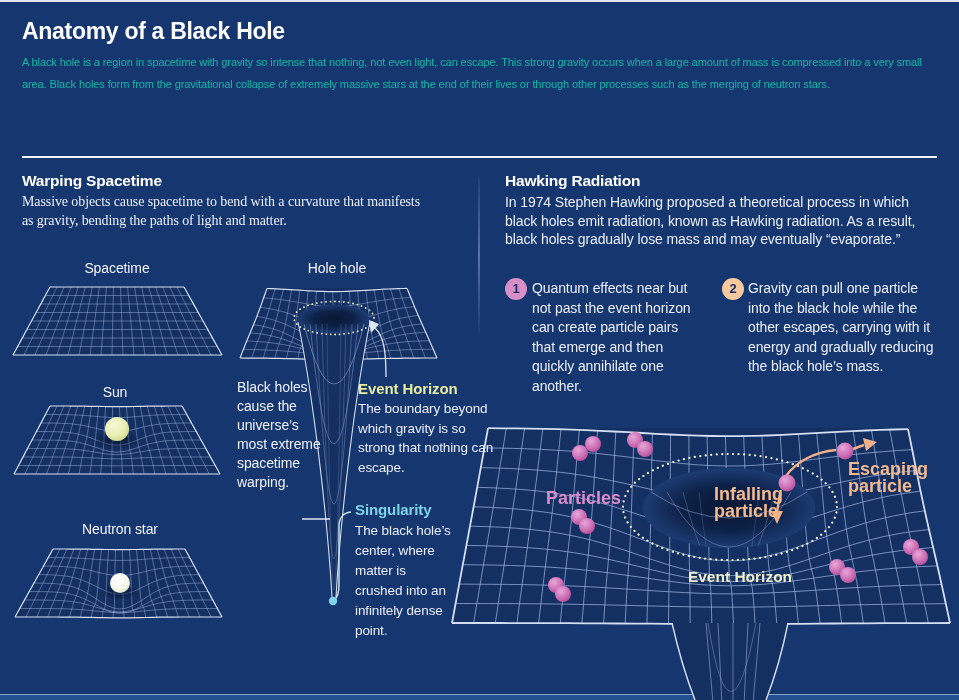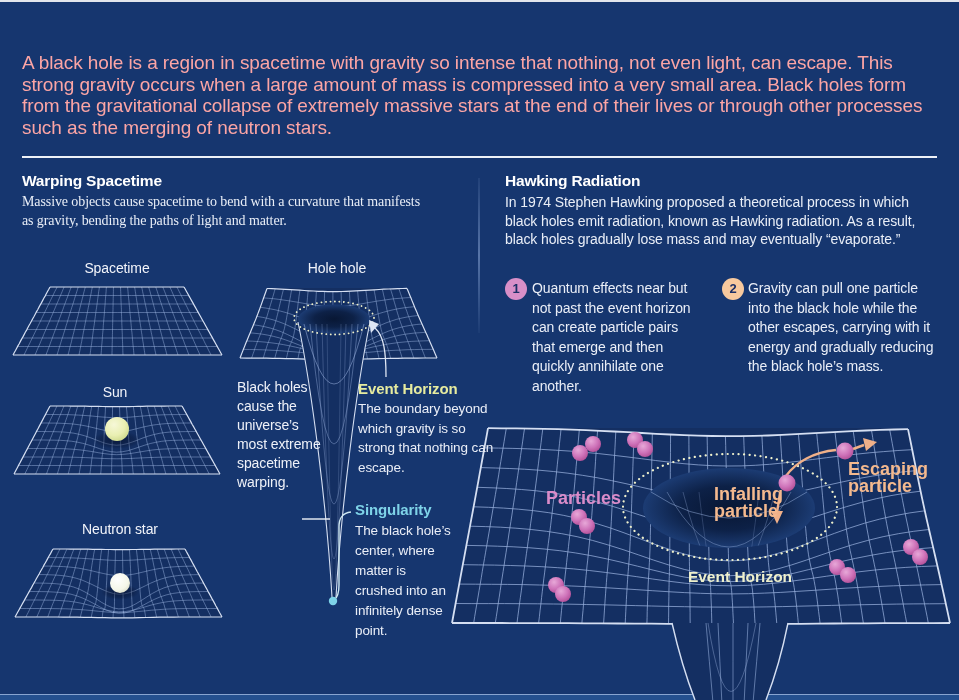--- a/index.html
+++ b/index.html
@@ -4,21 +4,21 @@
 <style>
   html,body{margin:0;padding:0;background:#16366f;}
   #root{position:relative;width:959px;height:700px;background:#16366f;overflow:hidden;
         font-family:"Liberation Sans","DejaVu Sans",sans-serif;letter-spacing:-0.1px;}
   #root *{box-sizing:border-box;}
   .abs{position:absolute;margin:0;}
   #topstrip{left:0;top:0;width:959px;height:2px;background:#e3e6ec;z-index:3;}
   #dia{left:0;top:0;z-index:1;}
   .txt{z-index:2;color:#eaeef7;}
   h1.txt{font-size:23px;font-weight:bold;color:#fff;letter-spacing:-0.3px;}
-  .intro{font-size:19px;line-height:21.5px;color:#fca5a5;}
+  .intro{font-size:11px;line-height:21.5px;color:#14b8a6;}
   h2.txt{font-size:15.5px;font-weight:bold;color:#fff;letter-spacing:-0.2px;}
   .sub{font-size:14px;line-height:18.5px;color:#e9eef7;}
   .hr{left:22px;top:156px;width:915px;height:2px;background:#eef1f7;z-index:2;}
   .vr{left:478px;top:178px;width:2px;height:155px;z-index:2;
       background:linear-gradient(to bottom,rgba(140,168,215,.1),rgba(140,168,215,.55),rgba(140,168,215,.05));}
   .dlabel{font-size:14px;text-align:center;color:#f2f4fa;}
   .calltitle{font-size:15px;font-weight:bold;}
   .callbody{font-size:13.5px;line-height:19.5px;color:#eaeef7;}
   .caption{font-size:14px;line-height:19px;color:#eef1f8;}
   .badge{width:22px;height:22px;border-radius:50%;text-align:center;line-height:22px;
@@ -278,20 +278,21 @@
       <circle cx="920" cy="557" r="8" fill="url(#pinkG)"></circle>
       <path d="M 786,476 C 796,462 814,452 836,450" fill="none" stroke="#f0b089" stroke-width="2.4"></path>
       <line x1="780" y1="493" x2="777" y2="513" stroke="#f0b089" stroke-width="2.4"></line>
       <polygon points="771,511 783,511 777,524" fill="#f0b089"></polygon>
       <line x1="853" y1="449" x2="864" y2="445" stroke="#f0b089" stroke-width="2.4"></line>
       <polygon points="863,438 866,451 877,442" fill="#f0b089"></polygon>
       <circle cx="787" cy="483" r="8.5" fill="url(#pinkG)"></circle>
       <circle cx="845" cy="451" r="8.5" fill="url(#pinkG)"></circle>
     </svg>
 
+  <h1 class="abs txt" style="left:22px;top:18px;">Anatomy of a Black Hole</h1>
   <p class="abs txt intro" style="left:22px;top:52px;width:905px;">A black hole is a region in spacetime with gravity so intense that nothing, not even light, can escape. This strong gravity occurs when a large amount of mass is compressed into a very small area. Black holes form from the gravitational collapse of extremely massive stars at the end of their lives or through other processes such as the merging of neutron stars.</p>
   <div class="abs hr"></div>
   <div class="abs vr"></div>
 
   <h2 class="abs txt" style="left:22px;top:172px;">Warping Spacetime</h2>
   <p class="abs txt sub" style="left:22px;top:193px;width:400px;font-family:Liberation Serif, serif;">Massive objects cause spacetime to bend with a curvature that manifests as gravity, bending the paths of light and matter.</p>
 
   <div class="abs txt dlabel" style="left:60px;top:260px;width:114px;">Spacetime</div>
   <div class="abs txt dlabel" style="left:280px;top:260px;width:114px;">Hole hole</div>
   <div class="abs txt dlabel" style="left:58px;top:384px;width:114px;">Sun</div>

